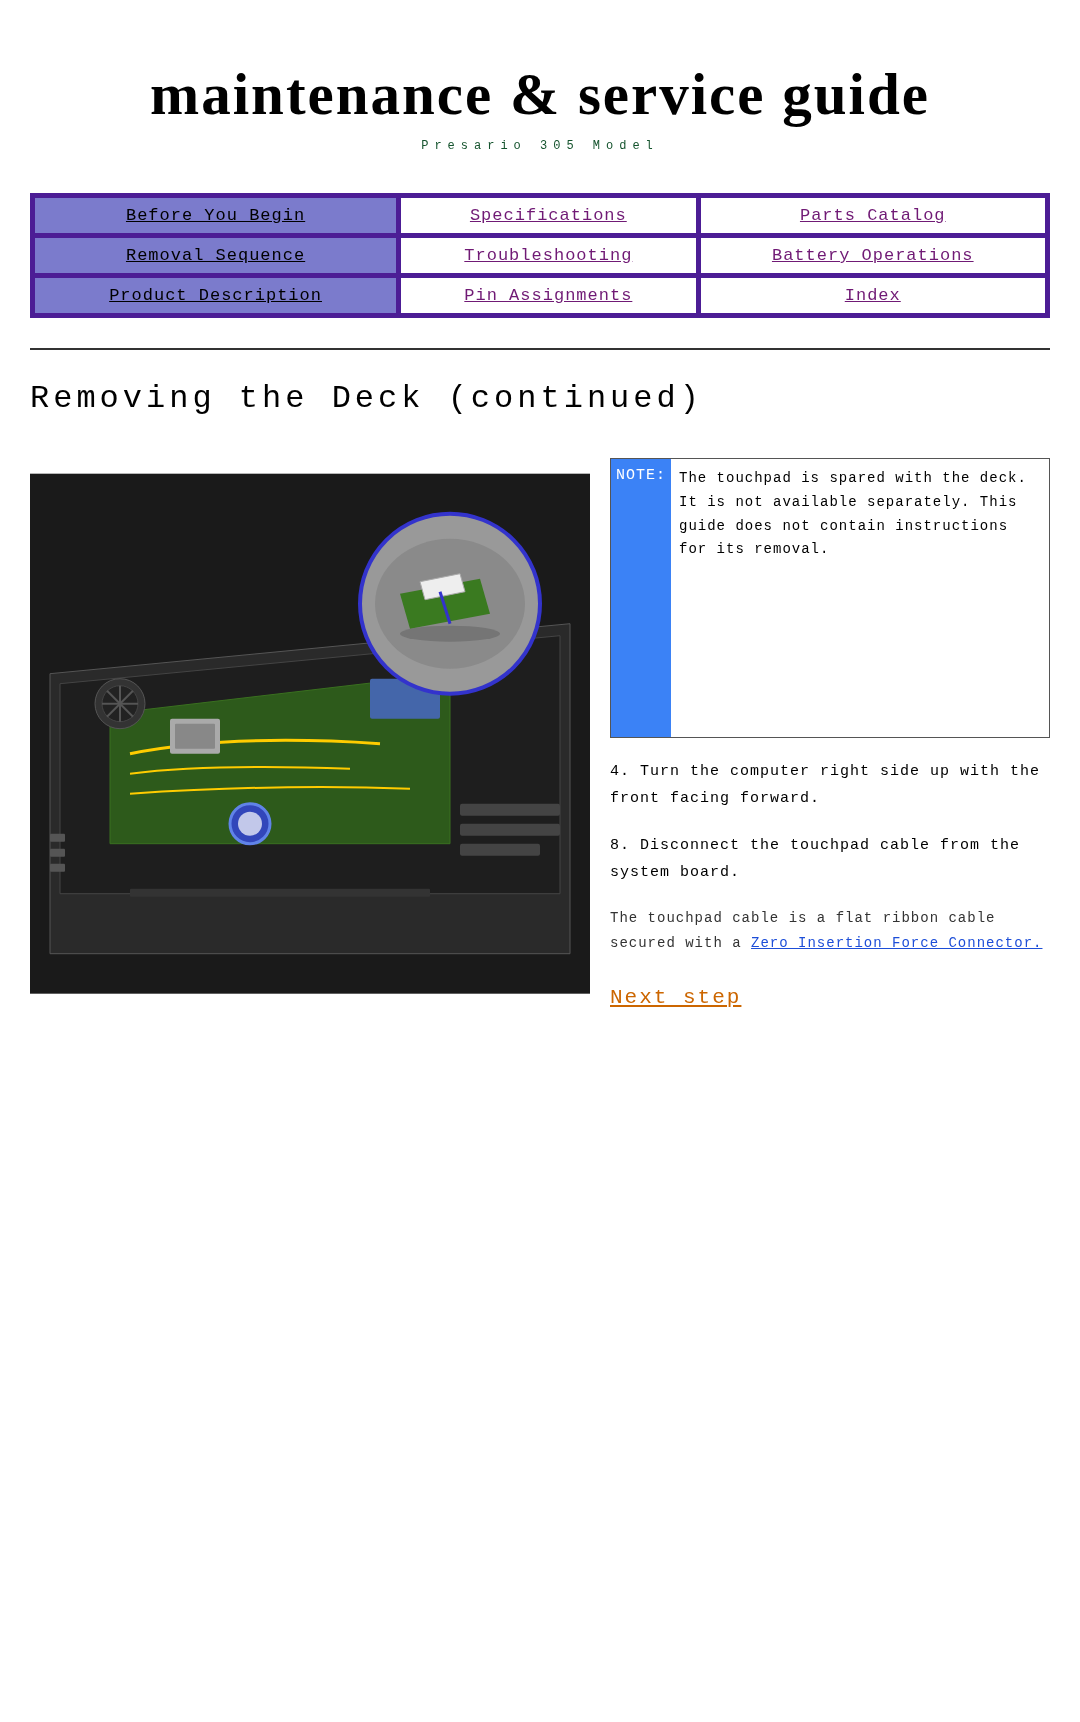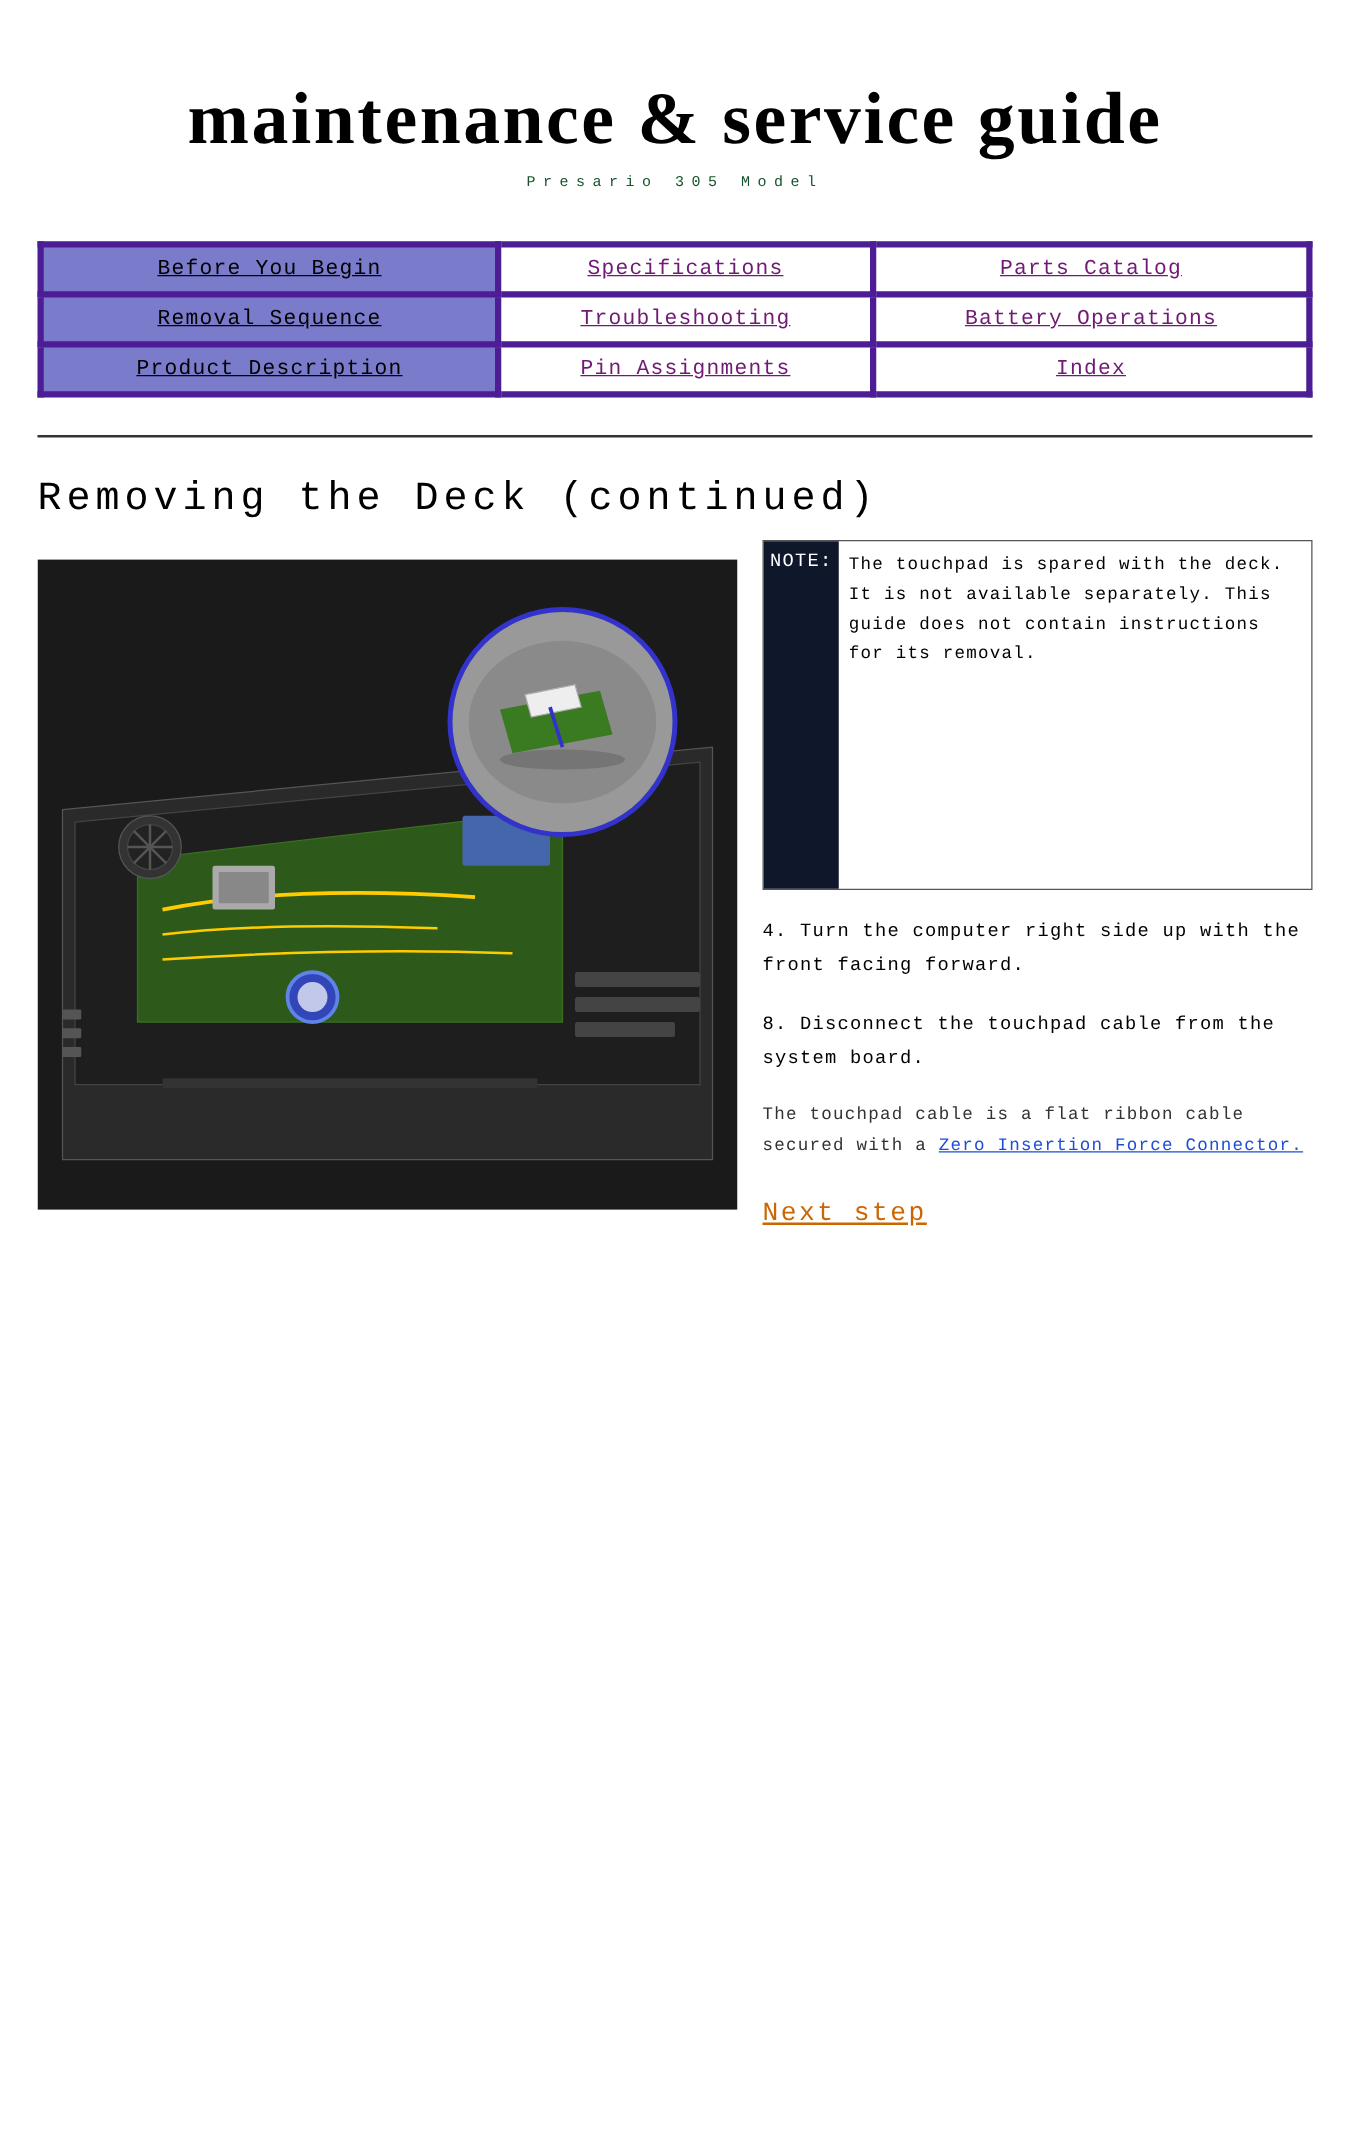--- a/index.html
+++ b/index.html
@@ -58,21 +58,21 @@
     .nav-divider {
       border: none;
       border-top: 2px solid #333;
       margin-bottom: 30px;
     }
     .section-title {
       font-family: "Courier New", Courier, monospace;
       font-size: 32px;
       letter-spacing: 4px;
       color: #000;
-      margin-bottom: 15px;
+      margin-bottom: 41px;
     }
     .content-area {
       display: flex;
       gap: 20px;
       margin-bottom: 30px;
     }
     .left-image-area {
       flex: 0 0 560px;
       position: relative;
     }
@@ -86,21 +86,21 @@
       display: flex;
       flex-direction: column;
       gap: 20px;
     }
     .note-box {
       border: 1px solid #555;
       display: flex;
       min-height: 280px;
     }
     .note-label-col {
-      background: #0f172a;
+      background: #3b82f6;
       color: #fff;
       font-family: "Courier New", Courier, monospace;
       font-size: 15px;
       padding: 8px 6px;
       display: flex;
       align-items: flex-start;
       justify-content: center;
       min-width: 60px;
       letter-spacing: 1px;
     }

